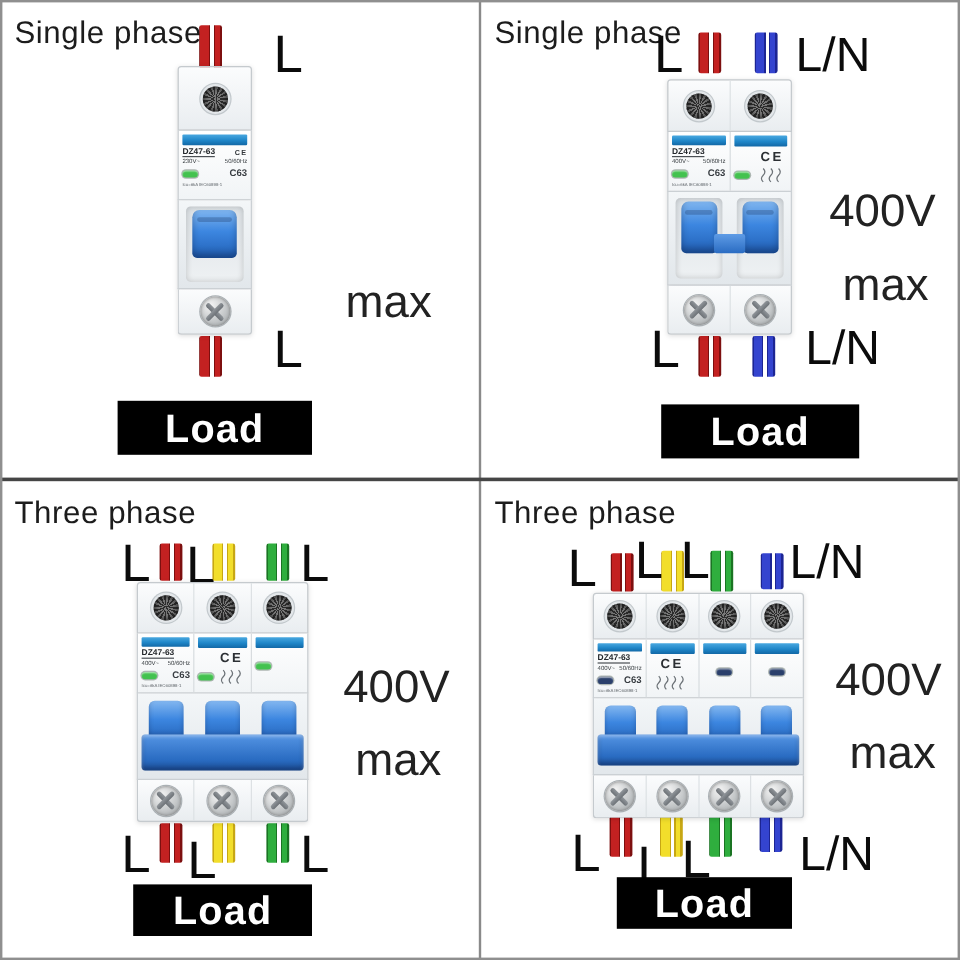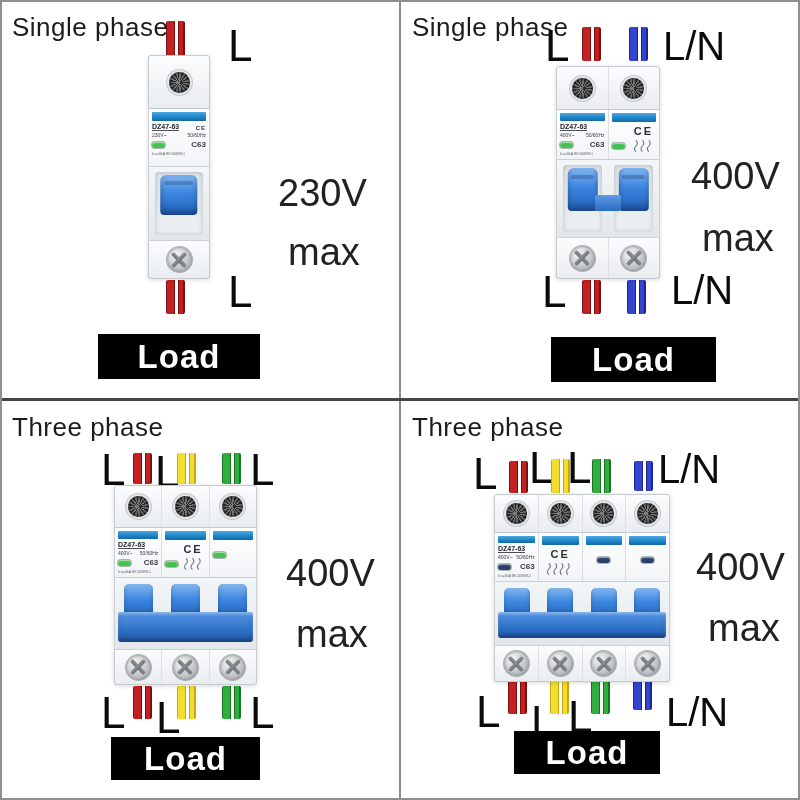--- a/index.html
+++ b/index.html
@@ -147,21 +147,20 @@
       <div class="cap bottom" style="height:38px">
         <div class="capcell">
           <div class="screw-metal"></div>
         </div>
       </div>
     </div>
 
     <div class="wire red" style="left:164px;top:278px;height:34px"></div>
     <div class="wl" style="left:226px;top:268px">L</div>
 
-    <div class="volt" style="left:276px;top:172px">230V</div>
     <div class="volt" style="left:286px;top:231px">max</div>
 
     <div class="load" style="left:96px;top:332px;width:162px;height:45px">Load</div>
   </section>
 
   <section class="quad" id="q2">
     <div class="qtitle">Single phase</div>
 
     <div class="wl" style="left:143px;top:22px">L</div>
     <div class="wire red" style="left:180px;top:25px;height:34px"></div>

